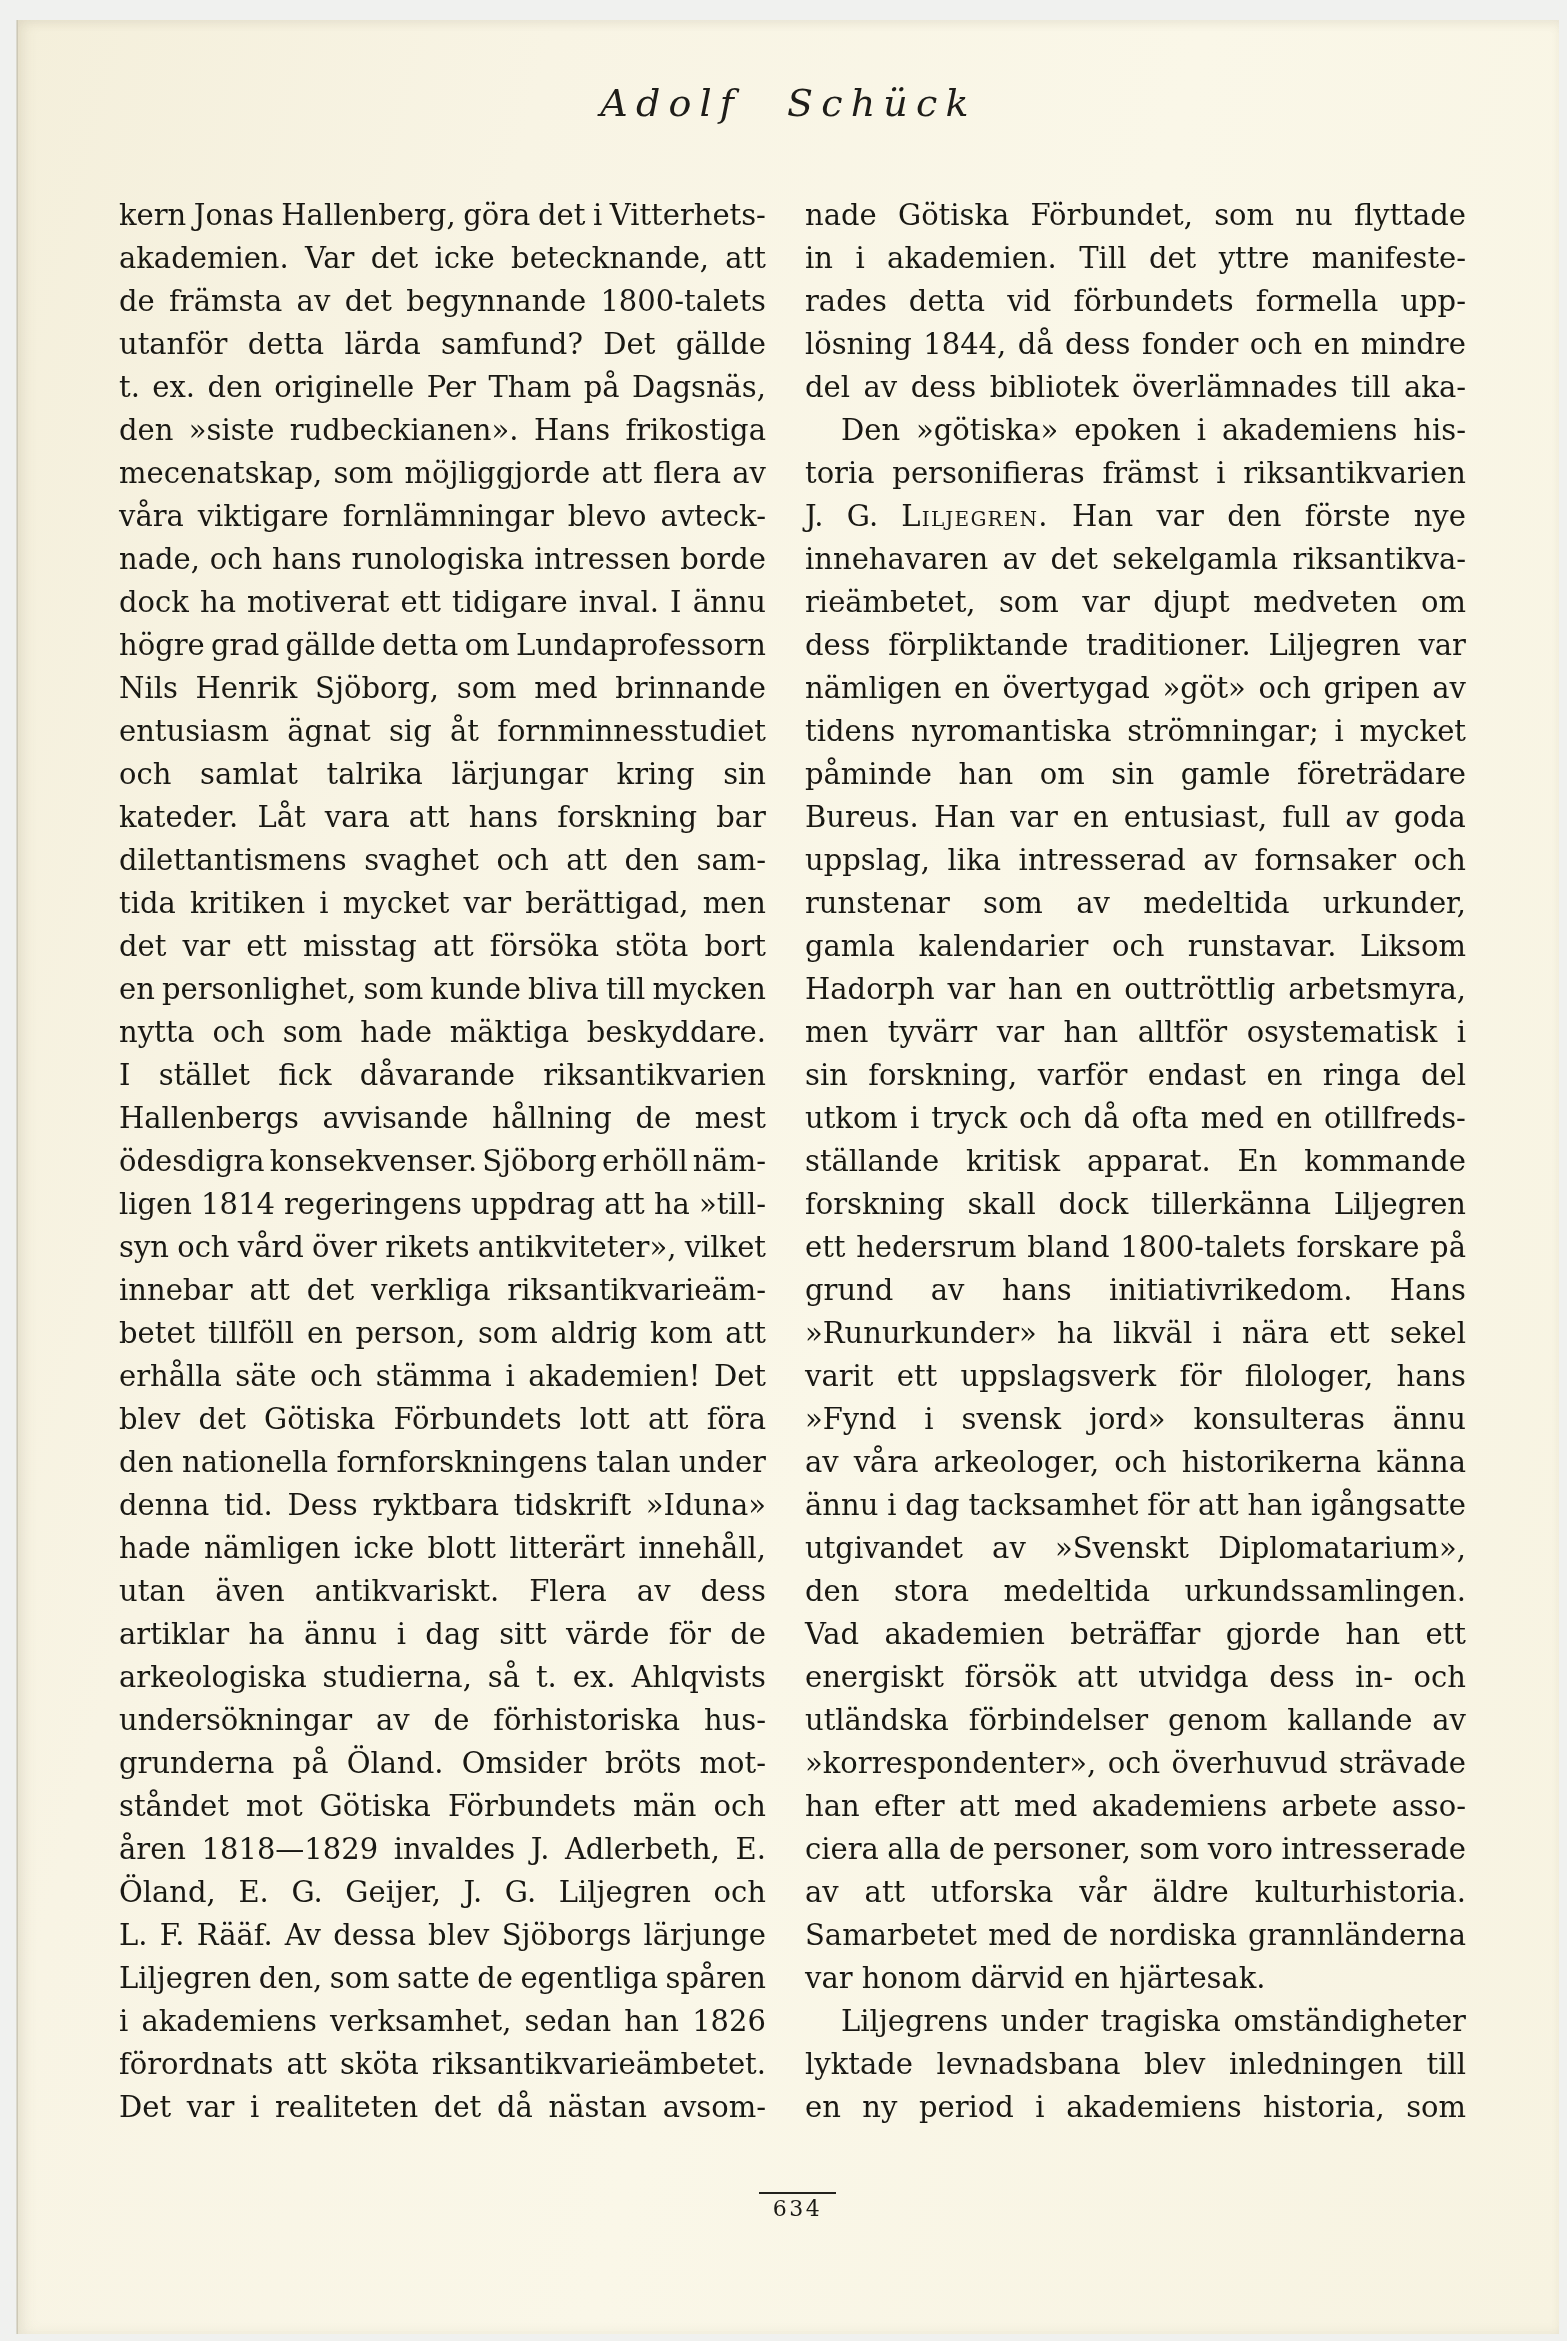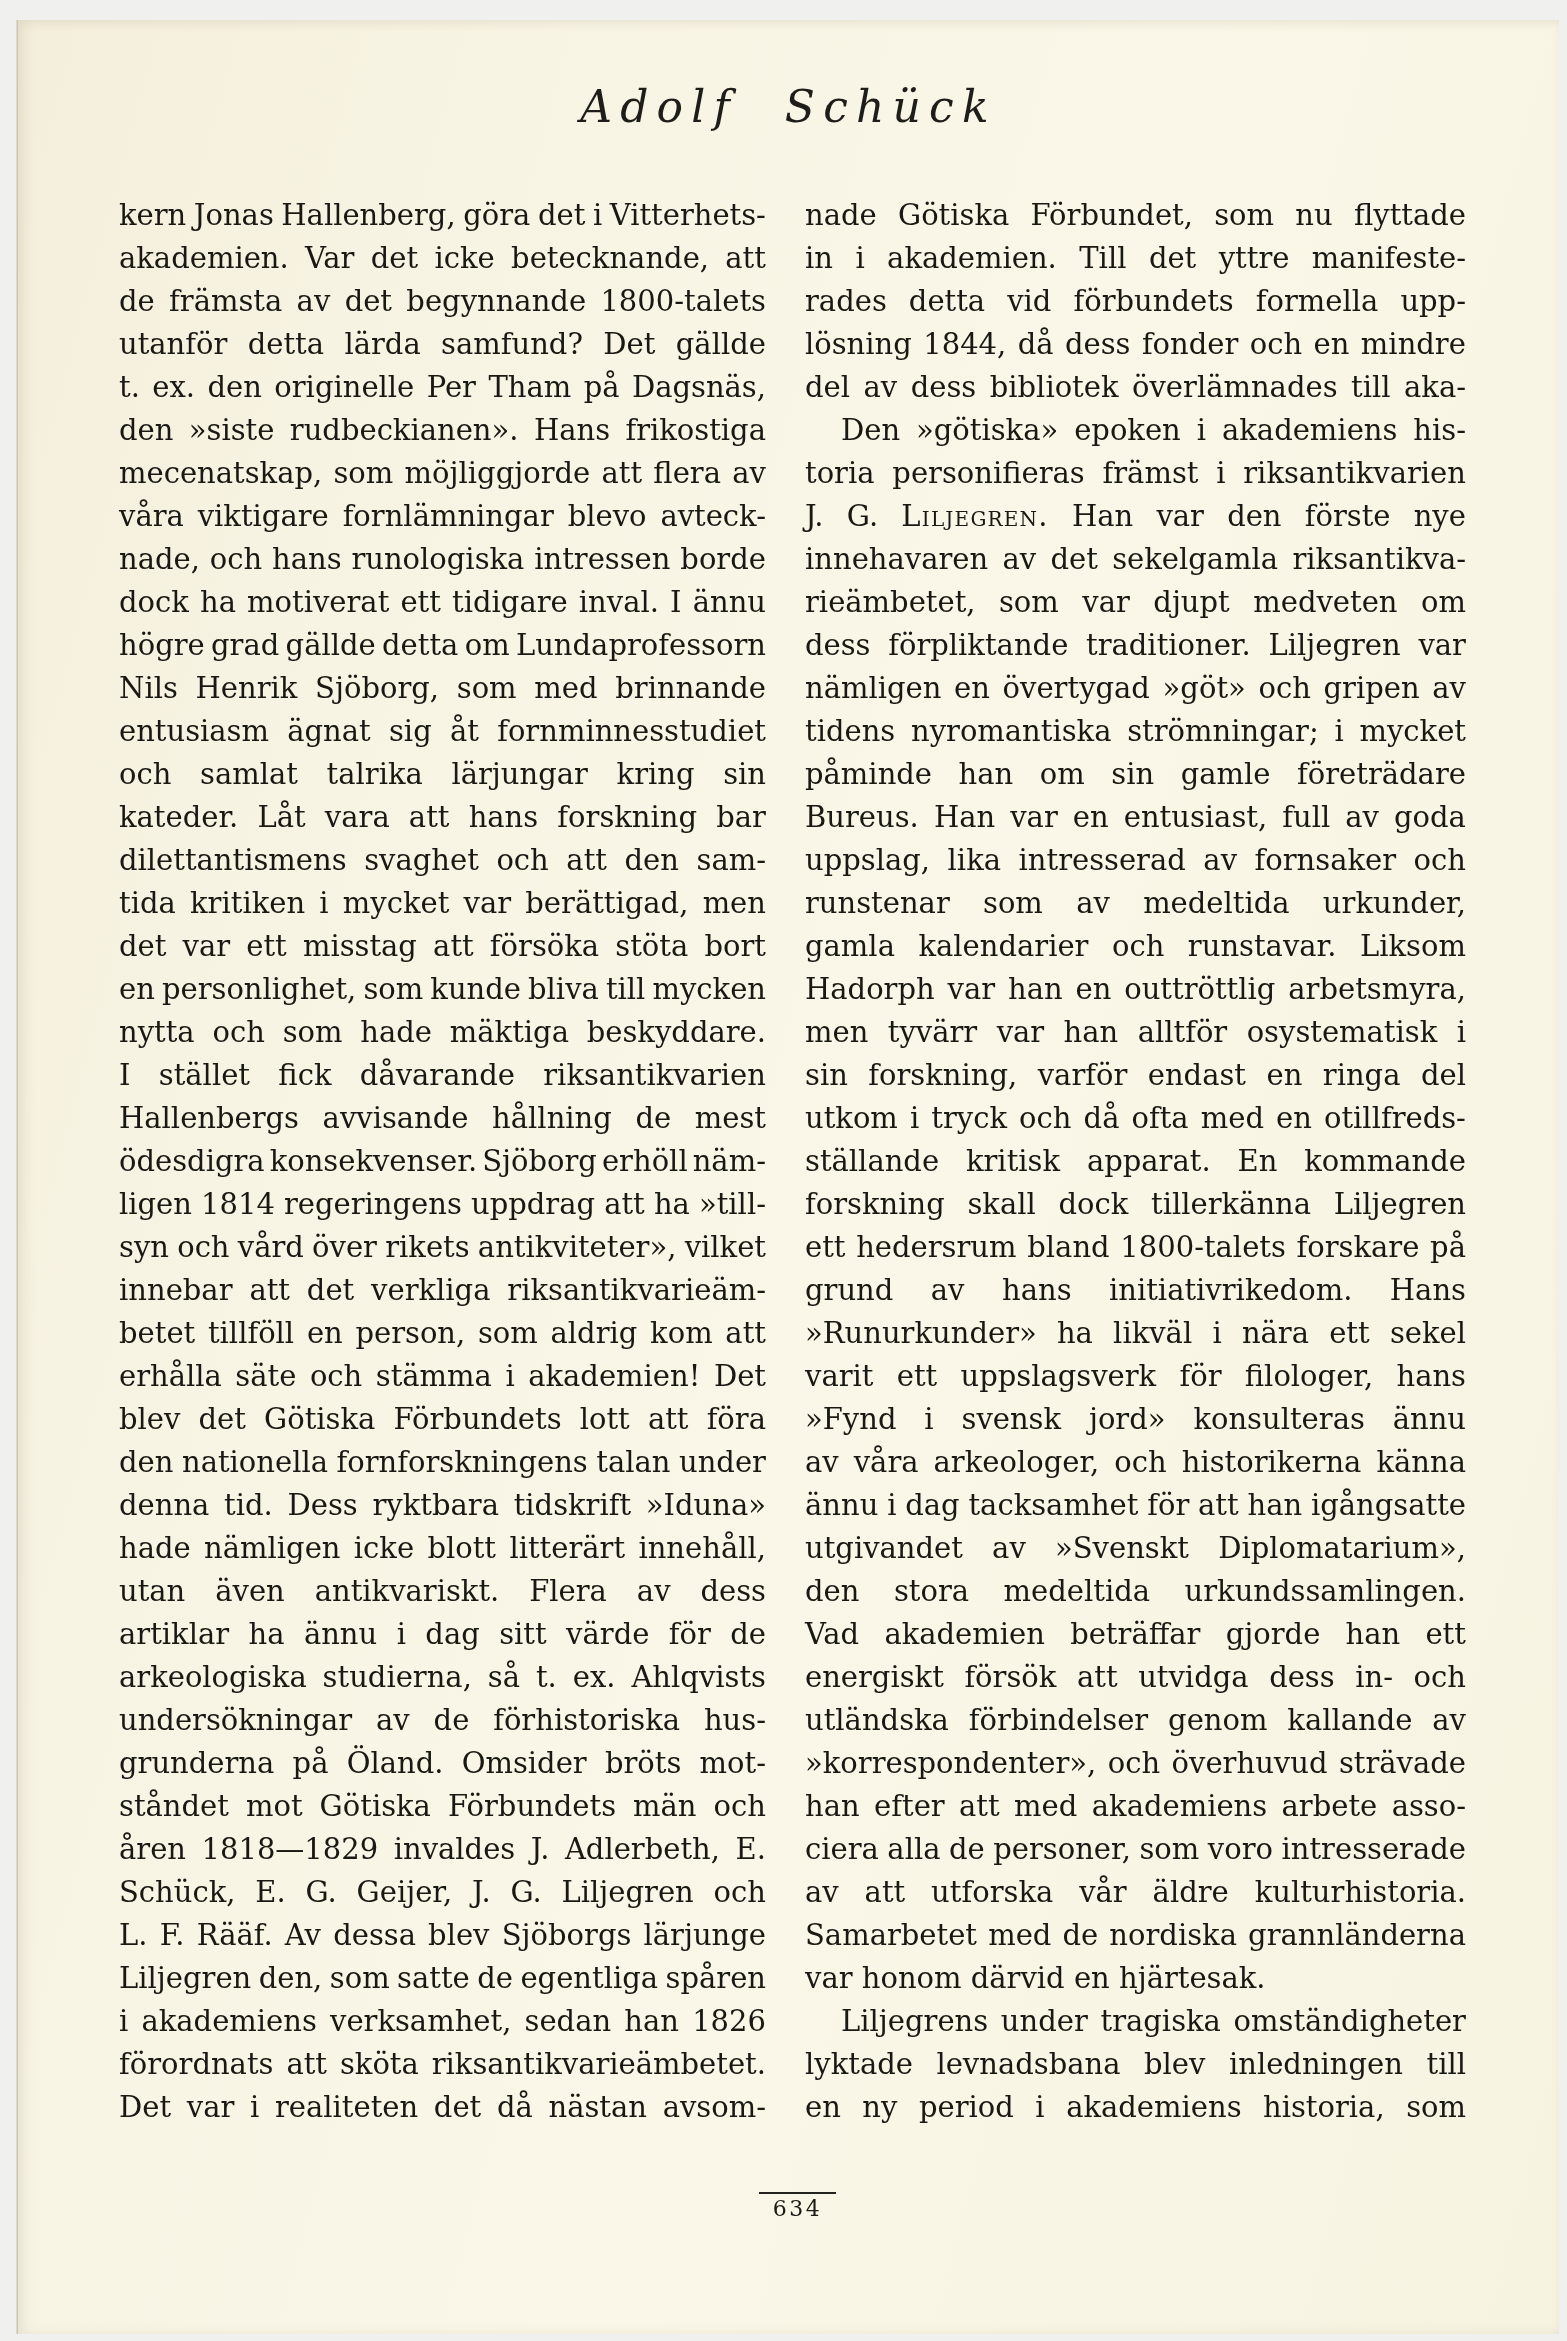--- a/index.html
+++ b/index.html
@@ -10,21 +10,21 @@
     position:relative;overflow:hidden;
   }
   .page{
     position:absolute;left:18px;top:19.7px;width:1541px;height:2314px;
     background:linear-gradient(105deg,#f4efdb 0%,#f8f4e4 25%,#faf7e8 55%,#f7f3e1 100%);
     box-shadow:-1.6px 0 0 #cdc8b6, inset 6.6px 0 13px rgba(120,110,80,.10), inset 0 4.1px 9.8px rgba(120,110,80,.06);
   }
   .title{
     position:absolute;top:61px;left:0;width:100%;
     text-align:center;font-style:italic;
-    font-size:44px;letter-spacing:8.2px;word-spacing:24.6px;
+    font-size:38px;letter-spacing:8.2px;word-spacing:24.6px;
     color:#1e1d19;
   }
   .columns{
     position:absolute;left:101px;top:154px;
     display:flex;
   }
   .col{width:647px;margin-top:20px;}
   .col.right{width:661px;margin-left:39px;}
   .line{
     display:flex;justify-content:space-between;
@@ -365,21 +365,21 @@
         </div>
         <div class="line">
           <span>åren</span>
           <span>1818—1829</span>
           <span>invaldes</span>
           <span>J.</span>
           <span>Adlerbeth,</span>
           <span>E.</span>
         </div>
         <div class="line">
-          <span>Schück,</span>
+          <span>Öland,</span>
           <span>E.</span>
           <span>G.</span>
           <span>Geijer,</span>
           <span>J.</span>
           <span>G.</span>
           <span>Liljegren</span>
           <span>och</span>
         </div>
         <div class="line">
           <span>L.</span>

